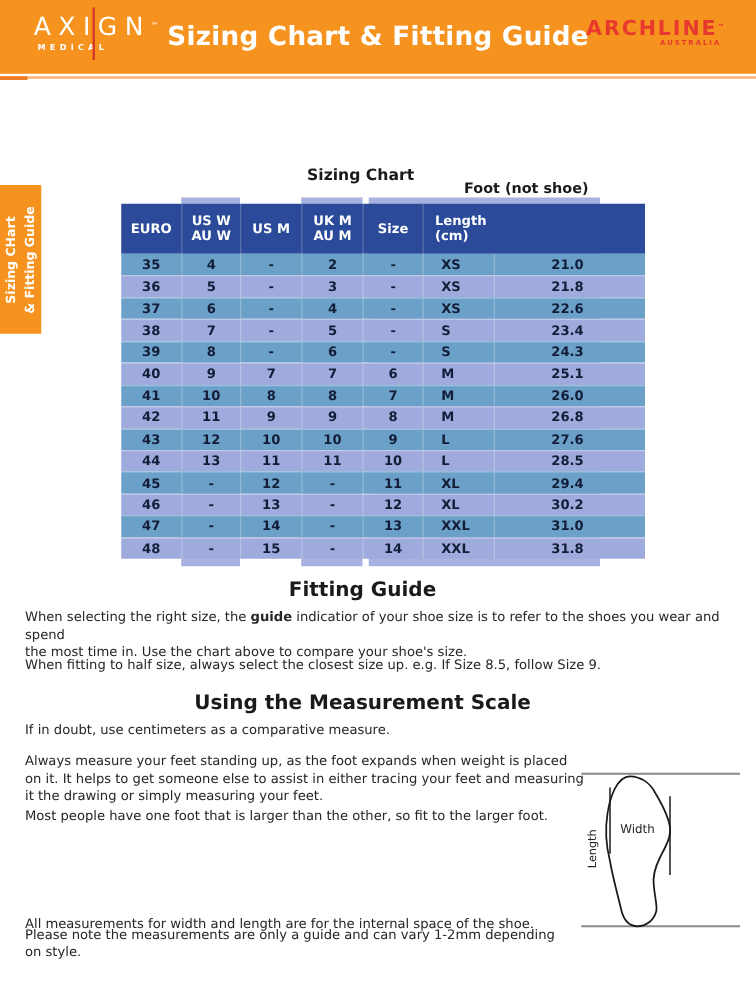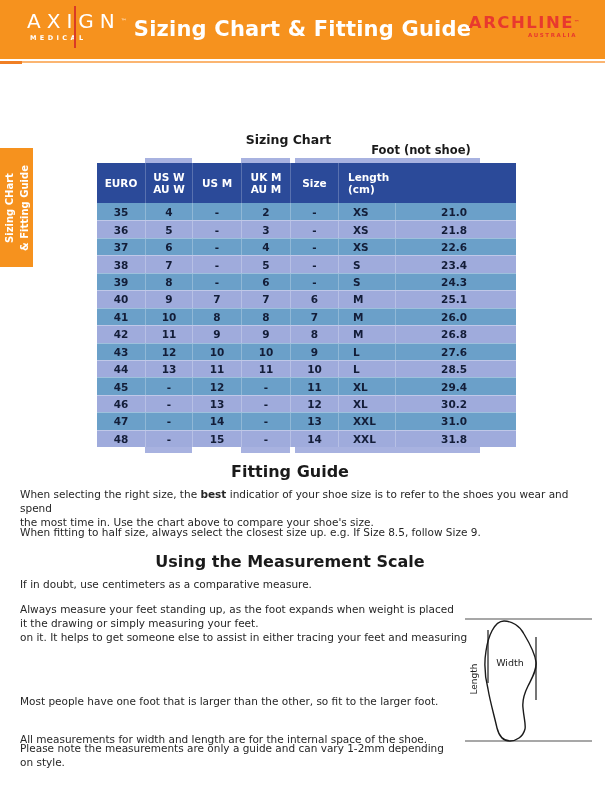--- a/index.html
+++ b/index.html
@@ -53,21 +53,21 @@
   .t-cell:nth-child(7) { justify-content:flex-end; padding-right:13px; }
   
   .h-center { position:absolute; left:0; width:580px; text-align:center; font-size:16px; font-weight:bold; color:#1a1a1a; }
   .h-fitting { top:462px; }
   .h-measure { top:552px; }
   .para { position:absolute; left:20px; width:572px; font-size:10.5px; line-height:14px; color:#262626; }
   .p1 { top:487px; }
   .p2 { top:525px; }
   .p3 { top:577px; }
   .p4 { top:602px; }
-  .p5 { top:694px; }
+  .p5 { top:646px; }
   .p6 { top:732px; }
   .p7 { top:741px; }
   .line { display:block; }
   .bold { font-weight:bold; }
   
   .foot-diagram { position:absolute; left:460px; top:595px; width:140px; height:175px; }
   .foot-diagram text { font-family:"DejaVu Sans","Liberation Sans",sans-serif; fill:#222222; }
 </style>
 </head>
 <body>
@@ -256,34 +256,34 @@
       <div class="t-cell">14</div>
       <div class="t-cell">XXL</div>
       <div class="t-cell">31.8</div>
     </div>
       </div>
   </div>
 
   <div class="h-center h-fitting">Fitting Guide</div>
 
   <div class="para p1">
-    <span>When selecting the right size, the </span><span class="bold">best</span><span> indicatior of your shoe size is to refer to the shoes you wear and spend</span>
+    <span>When selecting the right size, the </span><span class="bold">guide</span><span> indicatior of your shoe size is to refer to the shoes you wear and spend</span>
     <span class="line">the most time in. Use the chart above to compare your shoe's size.</span>
   </div>
 
   <div class="para p2">When fitting to half size, always select the closest size up. e.g. If Size 8.5, follow Size 9.</div>
 
   <div class="h-center h-measure">Using the Measurement Scale</div>
 
   <div class="para p3">If in doubt, use centimeters as a comparative measure.</div>
 
   <div class="para p4">
     <span class="line">Always measure your feet standing up, as the foot expands when weight is placed</span>
+    <span class="line">on it. It helps to get someone else to assist in either tracing your feet and measuring</span>
     <span class="line">it the drawing or simply measuring your feet.</span>
-    <span class="line">on it. It helps to get someone else to assist in either tracing your feet and measuring</span>
   </div>
 
   <div class="para p5">Most people have one foot that is larger than the other, so fit to the larger foot.</div>
   <div class="para p6">All measurements for width and length are for the internal space of the shoe.</div>
 
   <div class="para p7">
     <span class="line">Please note the measurements are only a guide and can vary 1-2mm depending</span>
     <span class="line">on style.</span>
   </div>
 

